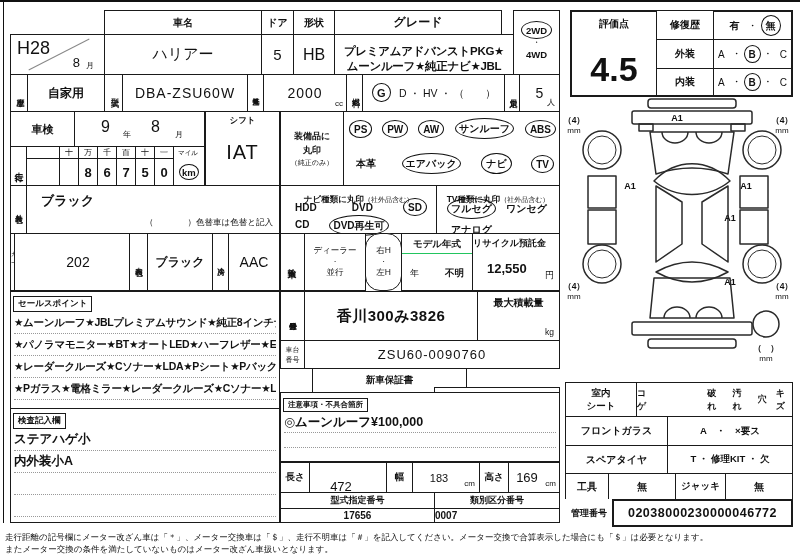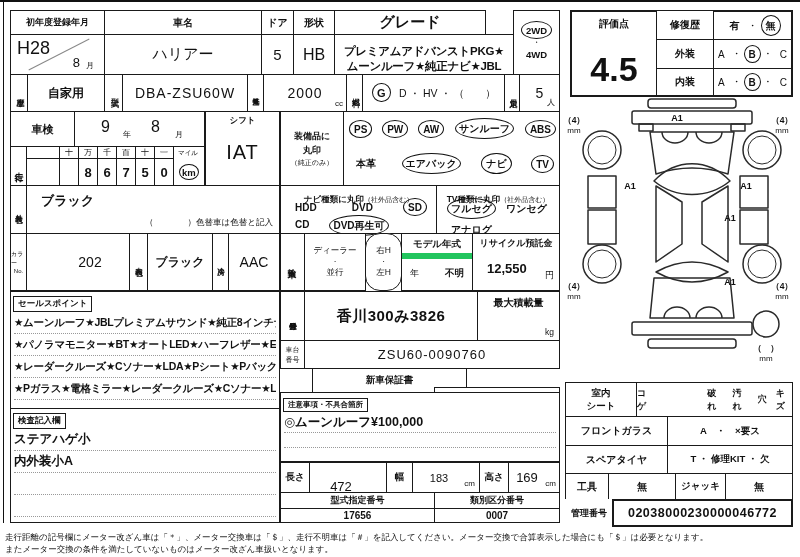--- a/index.html
+++ b/index.html
@@ -24,25 +24,24 @@
   .itm{font-size:10px;font-weight:bold;white-space:nowrap;}
   svg text{font-family:"Liberation Sans","DejaVu Sans",sans-serif;}
 </style>
 </head>
 <body>
 
 <div id="sheet">
   <div class="nob" style="position:absolute;left:0;top:0;width:800px;height:2px;background:#111;"></div>
   <div class="nob" style="position:absolute;left:3px;top:2px;width:1px;height:521px;background:#111;"></div>
 
-  <div class="cell ctr lbl" style="left:10px;top:10px;width:95px;height:25px;font-size:9px;">初年度登録年月</div>
   <div class="cell ctr lbl" style="left:104px;top:10px;width:158px;height:25px;font-size:10px;">車名</div>
   <div class="cell ctr lbl" style="left:261px;top:10px;width:33px;height:25px;font-size:10px;">ドア</div>
   <div class="cell ctr lbl" style="left:293px;top:10px;width:42px;height:25px;font-size:10px;">形状</div>
-  <div class="cell ctr lbl" style="left:334px;top:10px;width:152px;height:25px;font-size:15px;">グレード</div>
+  <div class="cell ctr lbl" style="left:334px;top:10px;width:168px;height:25px;font-size:12px;">グレード</div>
 
   <div class="cell" style="left:10px;top:34px;width:95px;height:41px;">
     <span style="position:absolute;left:6px;top:3px;font-size:18px;">H28</span>
     <span class="nob" style="position:absolute;left:14px;top:19px;width:68px;height:1px;background:#888;transform:rotate(-27deg);"></span>
     <span style="position:absolute;right:24px;bottom:4px;font-size:13px;">8</span>
     <span class="unit" style="position:absolute;right:10px;bottom:3px;">月</span>
   </div>
   <div class="cell ctr" style="left:104px;top:34px;width:158px;height:41px;font-size:15px;">ハリアー</div>
   <div class="cell ctr" style="left:261px;top:34px;width:33px;height:41px;font-size:15px;">5</div>
   <div class="cell ctr" style="left:293px;top:34px;width:42px;height:41px;font-size:16px;">HB</div>
@@ -161,44 +160,44 @@
     </div>
     <div style="position:absolute;left:14px;top:33px;">
       <span class="itm">アナログ</span>
     </div>
   </div>
 
   <div class="cell col" style="left:10px;top:233px;width:17px;height:58px;">
     <span style="font-size:6px;">カラー</span>
     <span style="font-size:6px;">No.</span>
   </div>
-  <div class="cell ctr" style="left:26px;top:233px;width:128px;height:58px;font-size:14px;">202</div>
+  <div class="cell ctr" style="left:14px;top:233px;width:128px;height:58px;font-size:14px;">202</div>
   <div class="cell ctr vtext lbl" style="left:129px;top:233px;width:19px;height:58px;font-size:7.5px;">内装色</div>
   <div class="cell ctr lbl" style="left:147px;top:233px;width:66px;height:58px;font-size:12px;">ブラック</div>
   <div class="cell ctr vtext lbl" style="left:212px;top:233px;width:17px;height:58px;font-size:7.5px;">冷房</div>
   <div class="cell ctr" style="left:228px;top:233px;width:52px;height:58px;font-size:14px;">AAC</div>
 
   <div class="cell ctr vtext lbl" style="left:280px;top:233px;width:25px;height:58px;font-size:8.5px;">輸入車</div>
   <div class="cell col" style="left:304px;top:233px;width:62px;height:58px;">
     <span style="font-size:8.5px;">ディーラー</span>
     <span style="font-size:7px;">・</span>
     <span style="font-size:8.5px;">並行</span>
   </div>
   <div class="cell col" style="left:365px;top:233px;width:37px;height:58px;border-radius:15px;">
     <span style="font-size:8.5px;">右H</span>
     <span style="font-size:7px;">・</span>
     <span style="font-size:8.5px;">左H</span>
   </div>
   <div class="cell" style="left:401px;top:233px;width:72px;height:58px;">
-    <div class="lbl" style="position:absolute;left:0;right:0;top:0;height:19px;line-height:19px;text-align:center;font-size:9.5px;border-bottom:6px solid #22c55e;">モデル年式</div>
+    <div class="lbl" style="position:absolute;left:0;right:0;top:0;height:19px;line-height:19px;text-align:center;font-size:9.5px;border-bottom:1px solid #22c55e;">モデル年式</div>
     <span style="position:absolute;left:8px;bottom:10px;font-size:9px;">年</span>
     <span class="lbl" style="position:absolute;right:8px;bottom:10px;font-size:9.5px;">不明</span>
   </div>
   <div class="cell" style="left:472px;top:233px;width:88px;height:58px;">
-    <div class="lbl" style="position:absolute;left:0;right:0;top:3px;text-align:center;font-size:9px;">リサイクル預託金</div>
+    <div class="lbl" style="position:absolute;left:0;right:0;top:3px;font-size:9px;">リサイクル預託金</div>
     <span class="lbl" style="position:absolute;left:14px;bottom:14px;font-size:13px;">12,550</span>
     <span style="position:absolute;right:5px;bottom:8px;font-size:9px;">円</span>
   </div>
 
   <div class="cell" style="left:10px;top:291px;width:270px;height:118px;">
     <span class="tab">セールスポイント</span>
     <div class="txtline sales-line">★ムーンルーフ★JBLプレミアムサウンド★純正8インチナビ★</div>
     <div class="txtline sales-line">★パノラマモニター★BT★オートLED★ハーフレザー★ETC</div>
     <div class="txtline sales-line">★レーダークルーズ★Cソナー★LDA★Pシート★Pバックドア</div>
     <div class="txtline sales-line">★Pガラス★電格ミラー★レーダークルーズ★Cソナー★LDA★</div>
@@ -251,21 +250,21 @@
     <span class="ctr" style="position:absolute;inset:0 14px 0 0;font-size:13px;">169</span>
     <span class="unit" style="position:absolute;right:3px;bottom:4px;">cm</span>
   </div>
 
   <div class="cell" style="left:280px;top:492px;width:155px;height:31px;">
     <div class="lbl" style="position:absolute;left:0;right:0;top:0;height:15px;line-height:15px;text-align:center;font-size:9px;border-bottom:1px solid #1a1a1a;">型式指定番号</div>
     <div class="lbl" style="position:absolute;left:0;right:0;bottom:1px;text-align:center;font-size:10px;">17656</div>
   </div>
   <div class="cell" style="left:434px;top:492px;width:126px;height:31px;">
     <div class="lbl" style="position:absolute;left:0;right:0;top:0;height:15px;line-height:15px;text-align:center;font-size:9px;border-bottom:1px solid #1a1a1a;">類別区分番号</div>
-    <div class="lbl" style="position:absolute;left:0;right:0;bottom:1px;text-align:center;font-size:10px;">0007</div>
+    <div class="lbl" style="position:absolute;left:0;right:0;bottom:1px;font-size:10px;">0007</div>
   </div>
 
   <div class="cell" style="left:570px;top:10px;width:223px;height:87px;border-width:2px;"></div>
   <div class="cell" style="left:570px;top:10px;width:88px;height:87px;border-width:2px;">
     <div class="lbl" style="position:absolute;left:0;right:0;top:5px;text-align:center;font-size:10px;">評価点</div>
     <div class="lbl" style="position:absolute;left:0;right:0;bottom:6px;text-align:center;font-size:34px;">4.5</div>
   </div>
   <div class="cell ctr lbl" style="left:656px;top:10px;width:58px;height:30px;font-size:10px;">修復歴</div>
   <div class="cell ctr" style="left:713px;top:10px;width:80px;height:30px;gap:8px;font-size:10px;border-width:2px 2px 1px 1px;">
     <span class="lbl">有</span>

